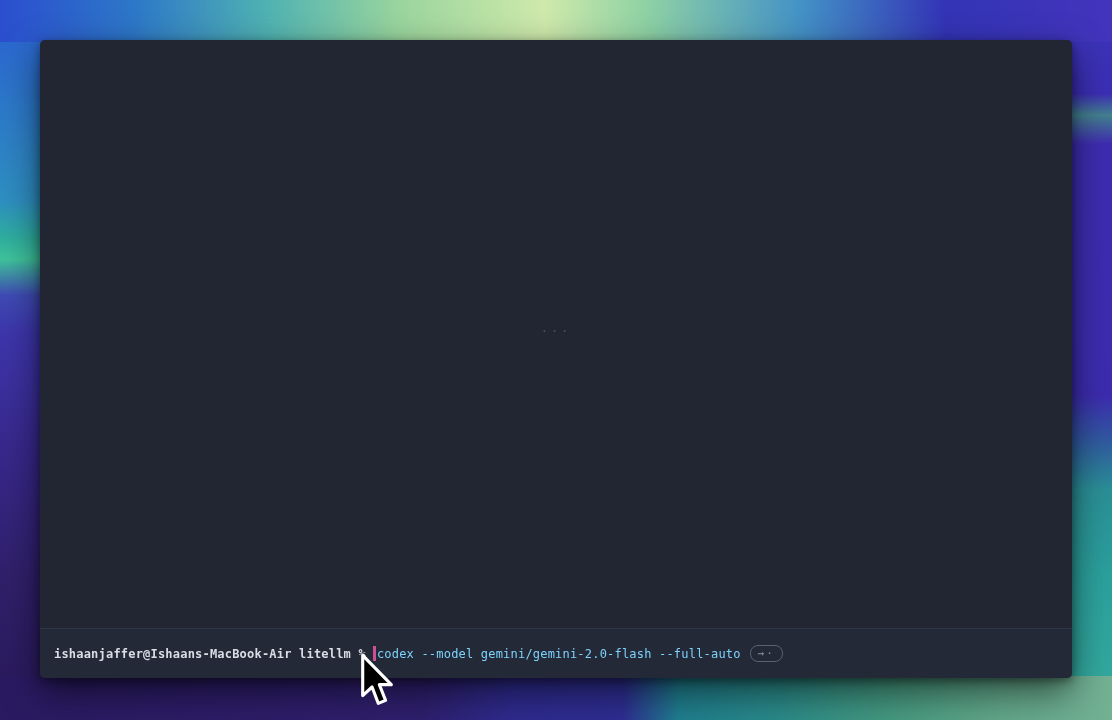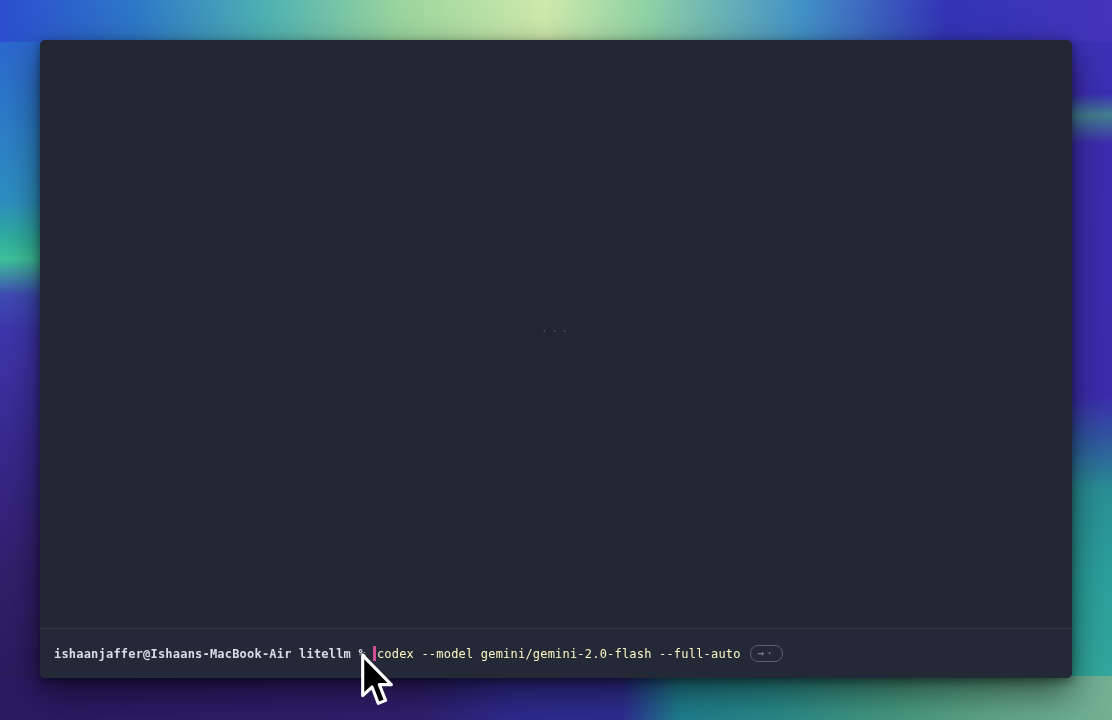--- a/index.html
+++ b/index.html
@@ -81,21 +81,21 @@
     letter-spacing: 0.2px;
   }
   .input-cursor {
     display: inline-block;
     width: 3px; height: 15px;
     background: #cf4f96;
     margin: 0 1px 0 7px;
     vertical-align: middle;
   }
   .ghost-text {
-    color: #fef9c3;
+    color: #7dd3fc;
     letter-spacing: 0.2px;
   }
   .accept-hint-badge {
     display: inline-block;
     margin-left: 9px;
     padding: 0 7px 1px 7px;
     height: 17px;
     line-height: 15px;
     border: 1px solid #59606f;
     border-radius: 8px;

